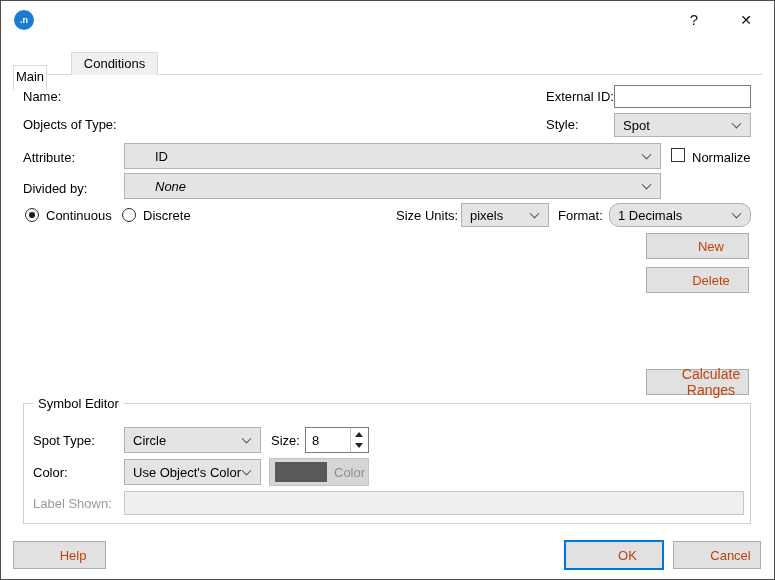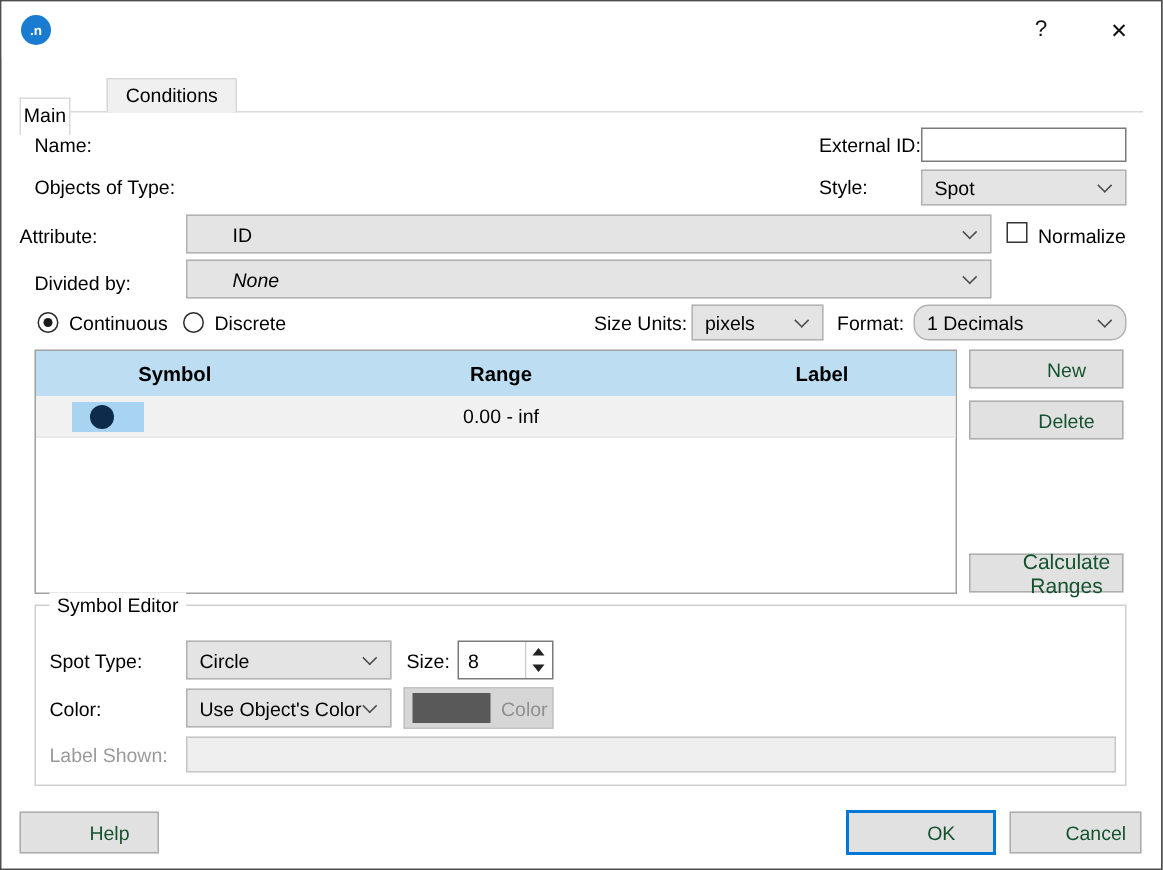--- a/index.html
+++ b/index.html
@@ -44,21 +44,21 @@
   .chev {
     position:absolute; right:10px; top:50%; width:7px; height:7px;
     border-right:1.4px solid #4a4a4a; border-bottom:1.4px solid #4a4a4a;
     transform:translateY(-70%) rotate(45deg);
   }
   .checkbox { position:absolute; width:14px; height:14px; border:1px solid #333; background:#fff; }
   .radio { position:absolute; width:14px; height:14px; border:1px solid #2b2b2b; border-radius:50%; background:#fff; }
   .radio.sel::after { content:""; position:absolute; left:3px; top:3px; width:6px; height:6px; border-radius:50%; background:#1a1a1a; }
   .btn {
     position:absolute; background:#e1e1e1; border:1px solid #adadad;
-    font:inherit; color:#14532d; display:flex; align-items:center; justify-content:center; cursor:default;padding-left:27px;
+    font:inherit; color:#c2410c; display:flex; align-items:center; justify-content:center; cursor:default;padding-left:27px;
   }
   .btn.default { border:2px solid var(--accent,#0078d7); }
   
   .rtable { position:absolute; left:22px; top:232px; width:615px; height:163px; border:1px solid #a0a0a0; background:#fff; }
   .thead { display:flex; height:30px; background:var(--table_header_bg,#bdddf2); font-weight:bold; }
   .th { display:flex; align-items:center; justify-content:center; font-size:13.5px; }
   .trow { display:flex; height:28px; background:#f1f1f1; border-bottom:1px solid #e6e6e6; }
   .td { display:flex; align-items:center; justify-content:center; }
   .symcell { position:relative; width:48px; height:20px; background:var(--symbol_cell_bg,#a9d4f1); margin-right:90px; }
   .symcircle { position:absolute; left:12px; top:2px; width:16px; height:16px; border-radius:50%; background:var(--symbol_circle,#0f2b4b); }
@@ -100,21 +100,21 @@
   <div class="lbl" style="left:545px; top:87px;">External ID:</div>
   <input class="tinput" style="left: 613px; top: 84px; width: 137px; height: 23px;" value="">
 
   <div class="lbl" style="left:22px; top:115px;">Objects of Type:</div>
   <div class="lbl" style="left:545px; top:115px;text-align:center;">Style:</div>
   <div class="combo" style="left:613px; top:112px; width:137px; height:24px;">
     <span class="ctext">Spot</span>
     <span class="chev"></span>
   </div>
 
-  <div class="lbl" style="left:12px; top:148px;">Attribute:</div>
+  <div class="lbl" style="left:22px; top:148px;">Attribute:</div>
   <div class="combo indent" style="left:123px; top:142px; width:537px; height:26px;">
     <span class="ctext">ID</span>
     <span class="chev"></span>
   </div>
   <span class="checkbox" style="left:670px; top:147px;"></span>
   <div class="lbl" style="left:691px; top:148px;">Normalize</div>
 
   <div class="lbl" style="left:22px; top:179px;">Divided by:</div>
   <div class="combo indent italic" style="left:123px; top:172px; width:537px; height:26px;">
     <span class="ctext">None</span>
@@ -130,36 +130,20 @@
   <div class="combo" style="left:460px; top:202px; width:88px; height:24px;">
     <span class="ctext">pixels</span>
     <span class="chev"></span>
   </div>
   <div class="lbl" style="left:557px; top:206px;">Format:</div>
   <div class="combo" style="left:608px; top:202px; width:142px; height:24px;border-radius:10px;">
     <span class="ctext">1 Decimals</span>
     <span class="chev"></span>
   </div>
 
-  <div class="rtable">
-    <div class="thead">
-      <div class="th" style="width:185px;">Symbol</div>
-      <div class="th" style="width:250px;">Range</div>
-      <div class="th" style="width:178px;">Label</div>
-    </div>
-    <div class="trow">
-      <div class="td" style="width:185px;">
-        <span class="symcell">
-          <span class="symcircle"></span>
-        </span>
-      </div>
-      <div class="td" style="width:250px;">0.00 - inf</div>
-      <div class="td" style="width:178px;"></div>
-    </div>
-  </div>
 
   <button class="btn" style="left:645px; top:232px; width:103px; height:26px;">New</button>
   <button class="btn" style="left:645px; top:266px; width:103px; height:26px;">Delete</button>
   <button class="btn" style="left:645px; top:368px; width:103px; height:26px; font-size:14px;">Calculate Ranges</button>
 
   <div class="group"></div>
   <div class="group-title lbl">Symbol Editor</div>
 
   <div class="lbl" style="left:32px; top:431px;">Spot Type:</div>
   <div class="combo" style="left:123px; top:426px; width:137px; height:26px;">

